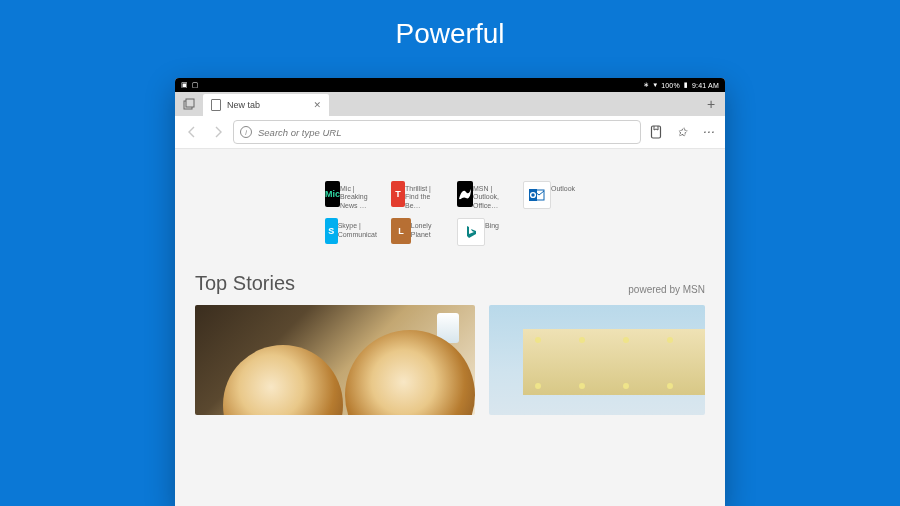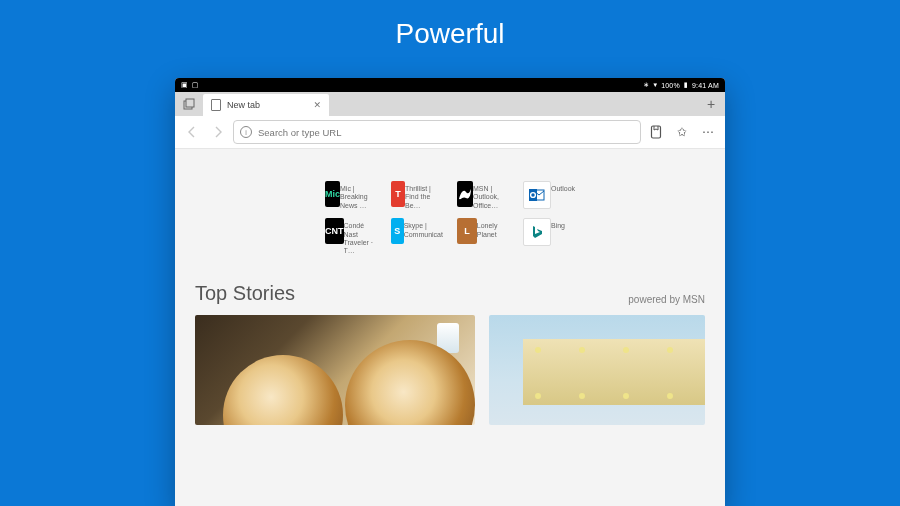--- a/index.html
+++ b/index.html
@@ -12,21 +12,21 @@
   .sb-right span{letter-spacing:.2px;}
   
   .tabstrip{height:24px;background:#d9d9d9;display:flex;align-items:stretch;}
   .tabs-btn{width:28px;display:flex;align-items:center;justify-content:center;color:#555;font-size:11px;}
   .tab{background:#fff;margin-top:2px;border-radius:2px 2px 0 0;display:flex;align-items:center;padding:0 8px;gap:6px;position:relative;min-width:110px;}
   .tab .doc-ic{width:8px;height:10px;border:1px solid #777;border-radius:1px;}
   .tab .lbl{font-size:9px;color:#444;text-align:right;}
   .tab .x{margin-left:auto;font-size:9px;color:#777;}
   .newtab{margin-left:auto;width:28px;display:flex;align-items:center;justify-content:center;color:#666;font-size:14px;}
   
-  .toolbar{height:32px;background:#fff;border-bottom:1px solid #e6e6e6;display:flex;align-items:center;padding:0 6px;gap:4px;}
+  .toolbar{height:32px;background:#fff;border-bottom:1px solid #e6e6e6;display:flex;align-items:center;padding:0 6px;gap:4px;font-style:italic;}
   .icbtn{width:22px;height:22px;display:flex;align-items:center;justify-content:center;color:#888;font-size:12px;border-radius:3px;}
   .icbtn.disabled{color:#c7c7c7;}
   .urlbar{flex:1;height:22px;border:1px solid #d0d0d0;border-radius:4px;display:flex;align-items:center;padding:0 6px;gap:6px;background:#fff;}
   .urlbar .info{width:10px;height:10px;border:1px solid #888;border-radius:50%;display:flex;align-items:center;justify-content:center;font-size:7px;color:#888;line-height:1;}
   .urlbar .ph{color:#777;font-size:9.5px;}
   .hub,.fav,.more{color:#555;}
   .star{font-size:12px;}
   
   .content{position:relative;height:calc(100% - 14px - 24px - 32px);background:#f4f4f4;overflow:hidden;}
   .tiles{display:grid;grid-template-columns:repeat(4,52px);grid-auto-rows:auto;column-gap:14px;row-gap:8px;justify-content:center;margin:32px auto 0;}
@@ -141,24 +141,20 @@
               <svg width="18" height="18" viewBox="0 0 18 18">
                 <rect x="6" y="4" width="10" height="10" fill="#fff" stroke="#0a64b4" stroke-width="1"></rect>
                 <path d="M6 5 l5 4 l5 -4" fill="none" stroke="#0a64b4" stroke-width="1"></path>
                 <rect x="1" y="3" width="8" height="12" fill="#0a64b4"></rect>
                 <circle cx="5" cy="9" r="2.4" fill="none" stroke="#fff" stroke-width="1.4"></circle>
               </svg>
             </div>
             <div class="cap">Outlook</div>
           </div>
           <div class="tile">
-            <div class="sq" style="background: rgb(0, 0, 0); color: rgb(255, 255, 255);">CNT</div>
-            <div class="cap">Condé Nast Traveler · T…</div>
-          </div>
-          <div class="tile">
             <div class="sq" style="background: rgb(0, 175, 240); color: rgb(255, 255, 255);">S</div>
             <div class="cap">Skype | Communication…</div>
           </div>
           <div class="tile">
             <div class="sq" style="background: rgb(183, 111, 51); color: rgb(255, 255, 255);">L</div>
             <div class="cap">Lonely Planet</div>
           </div>
           <div class="tile">
             <div class="sq" style="background: rgb(255, 255, 255); color: rgb(12, 132, 132); border: 1px solid rgb(220, 220, 220);">
               <svg width="16" height="16" viewBox="0 0 16 16">

